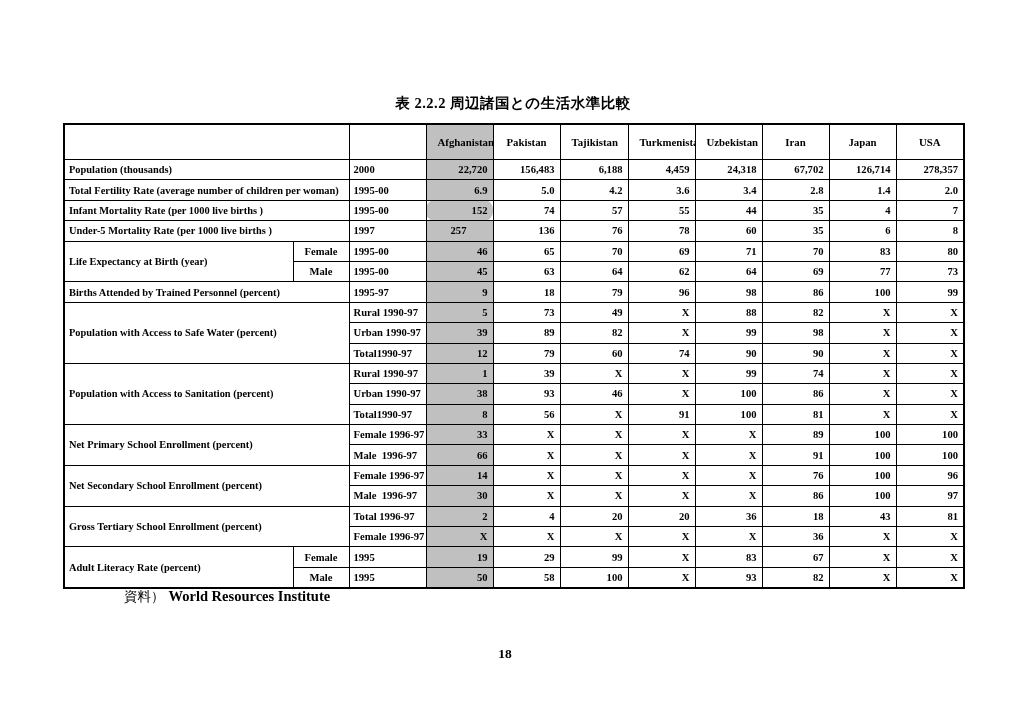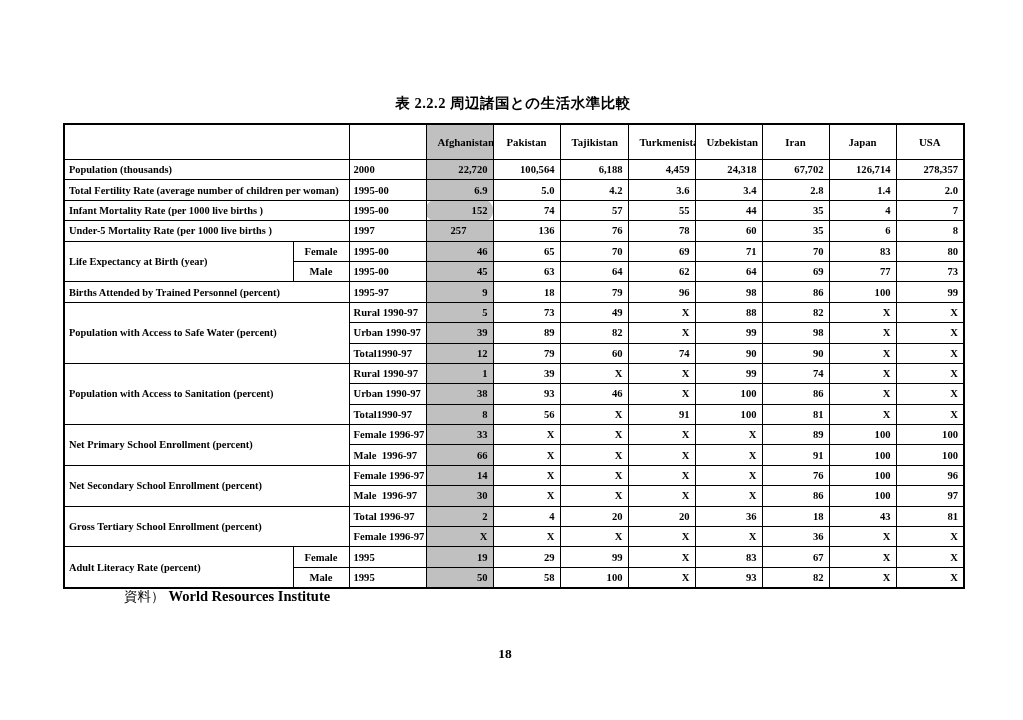--- a/index.html
+++ b/index.html
@@ -113,21 +113,21 @@
           <td class="country-hdr">Turkmenistan</td>
           <td class="country-hdr">Uzbekistan</td>
           <td class="country-hdr">Iran</td>
           <td class="country-hdr">Japan</td>
           <td class="country-hdr">USA</td>
         </tr>
         <tr>
           <td class="indicator" colspan="2" rowspan="1">Population (thousands)</td>
           <td class="period">2000</td>
           <td class="val" style="background: rgb(192, 192, 192);">22,720</td>
-          <td class="val">100,564</td>
+          <td class="val">156,483</td>
           <td class="val">6,188</td>
           <td class="val">4,459</td>
           <td class="val">24,318</td>
           <td class="val">67,702</td>
           <td class="val">126,714</td>
           <td class="val">278,357</td>
         </tr>
         <tr>
           <td class="indicator" colspan="2" rowspan="1">Total Fertility Rate (average number of children per woman)</td>
           <td class="period">1995-00</td>

